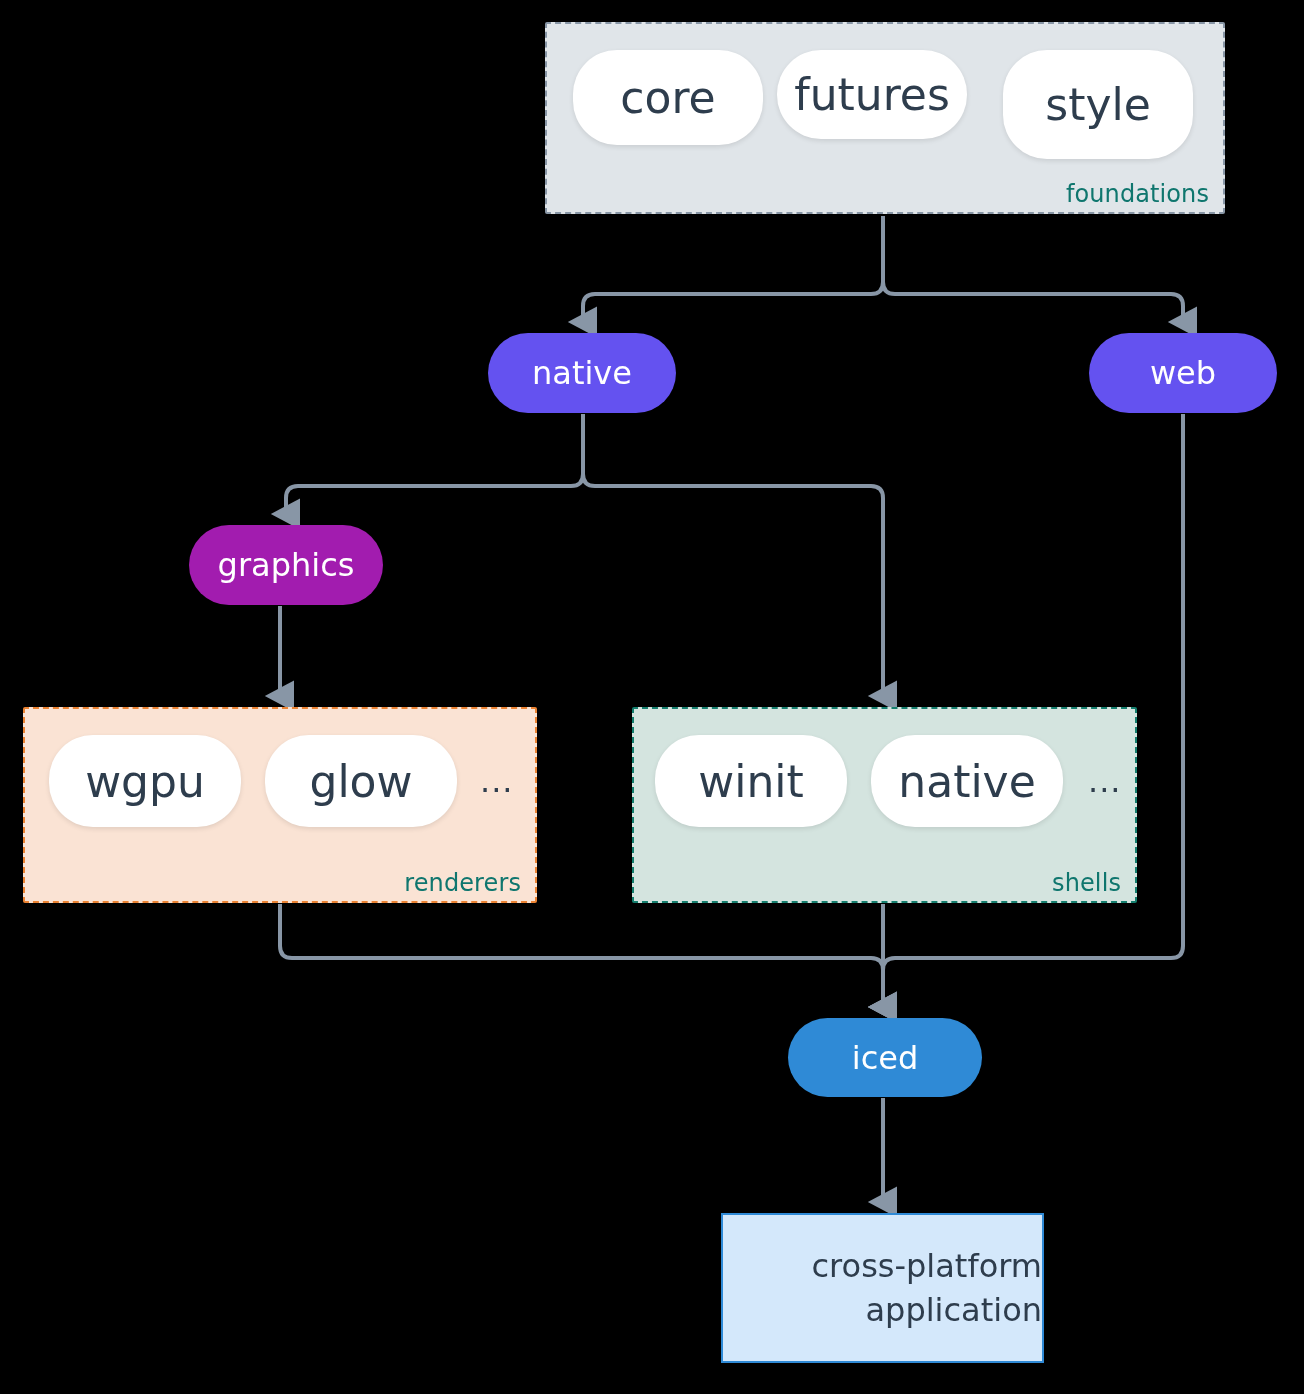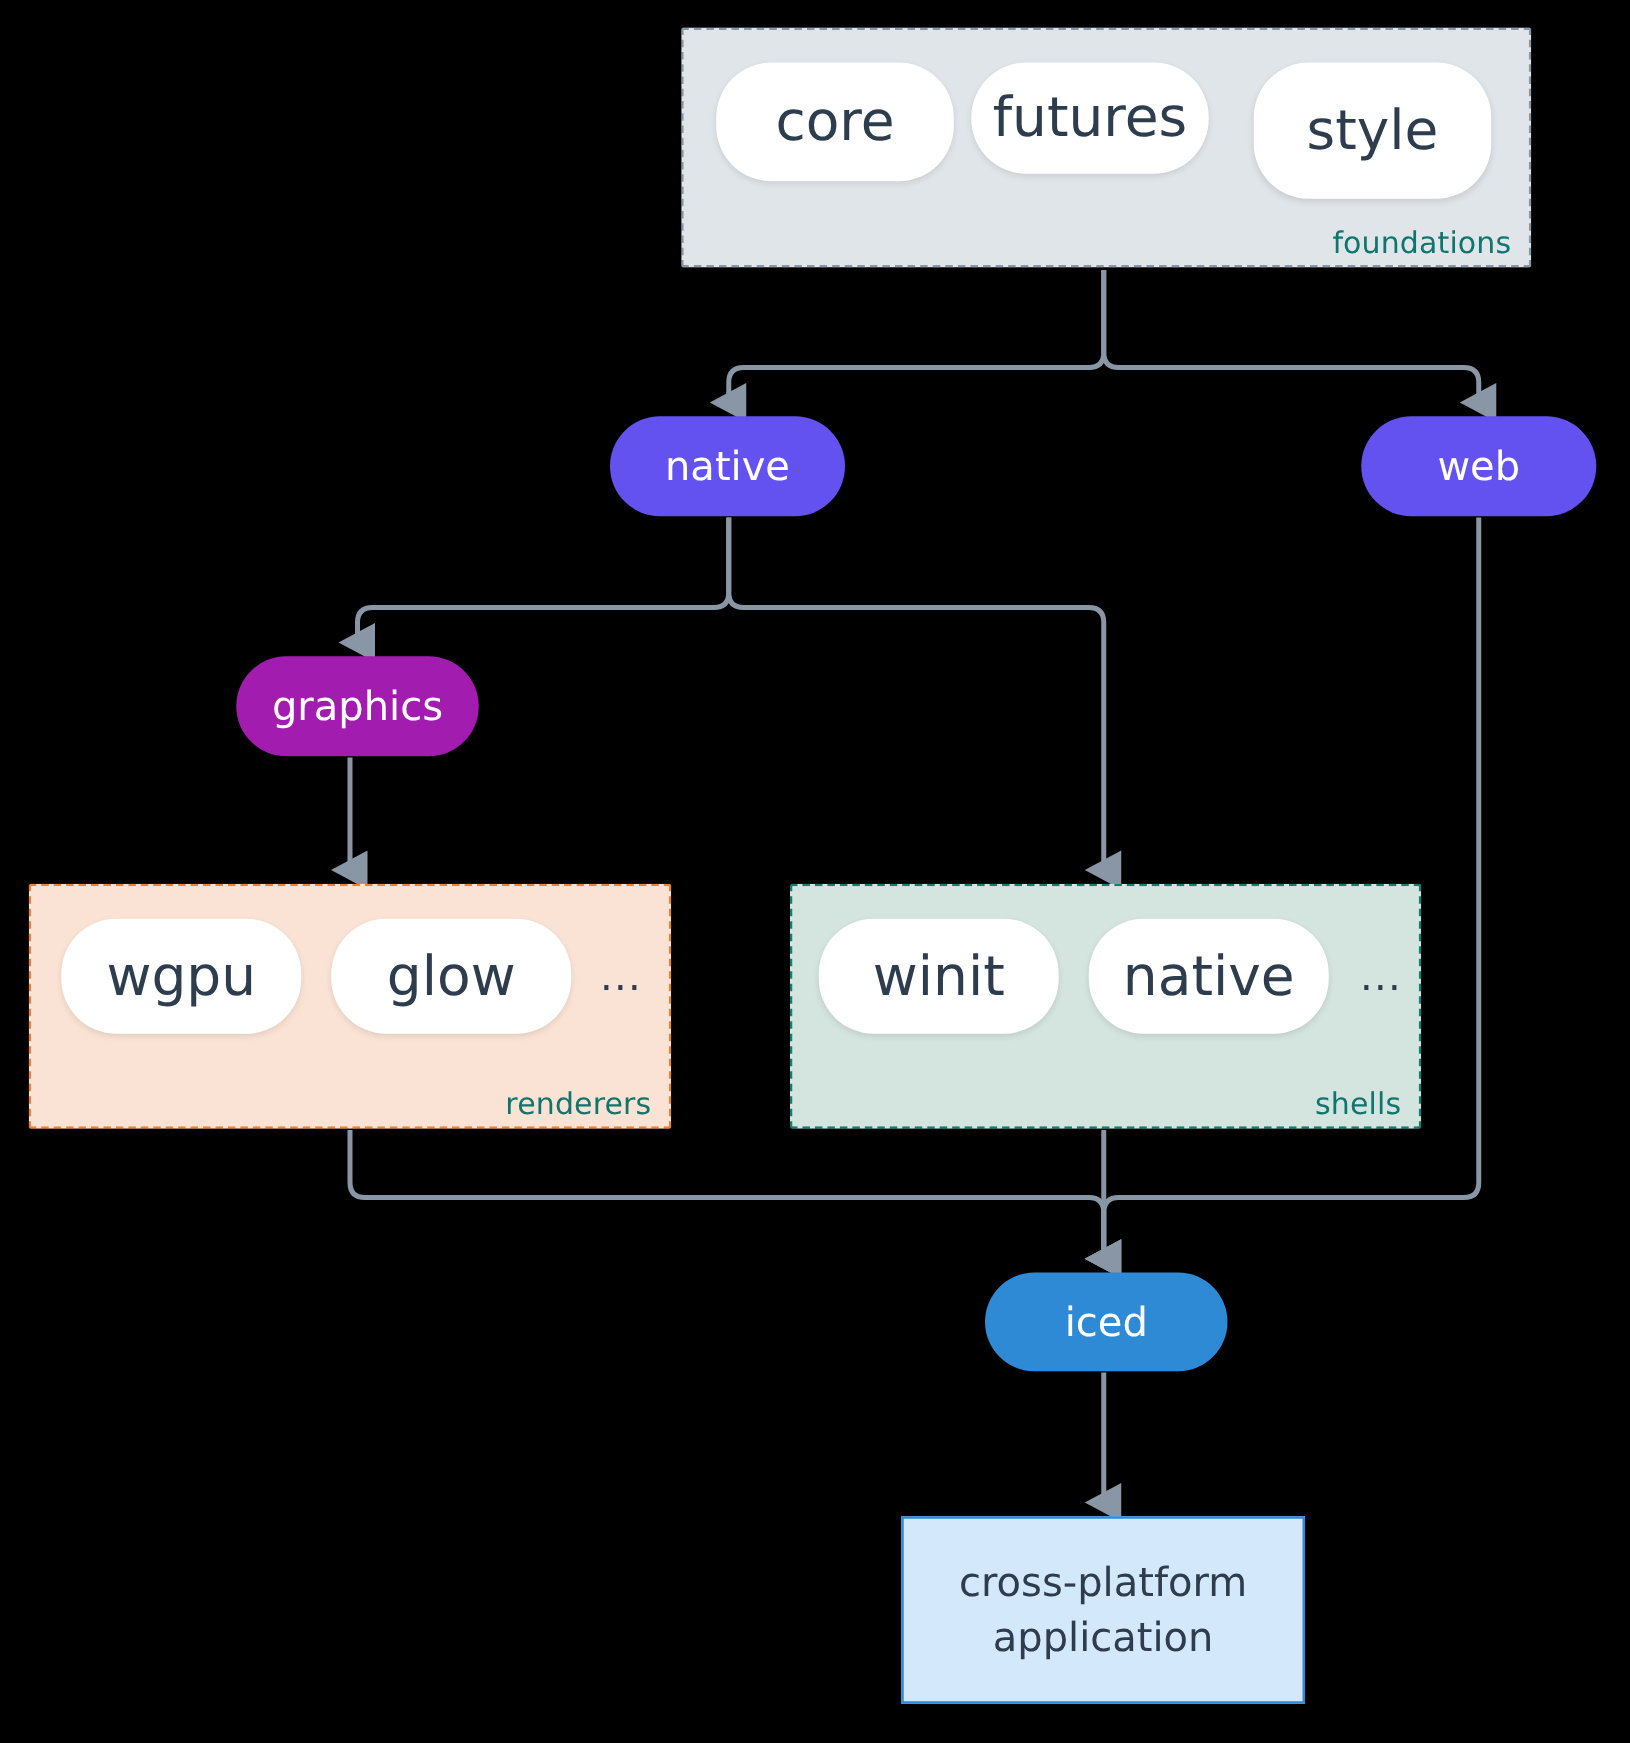--- a/index.html
+++ b/index.html
@@ -109,21 +109,21 @@
   
   #node-cross-platform {
     position: absolute;
     left: 721px; top: 1213px;
     width: 323px; height: 150px;
     box-sizing: border-box;
     background: #d4e8fb;
     border: 2px solid #2f8ad6;
     display: flex;
     flex-direction: column;
-    align-items: center;
+    align-items: flex-end;
     justify-content: center;
     font-size: 32px;
     color: #2e3d4d;
     line-height: 1.38;
     text-align: center;
   }
 
   
   #edge-layer {
     position: absolute;

